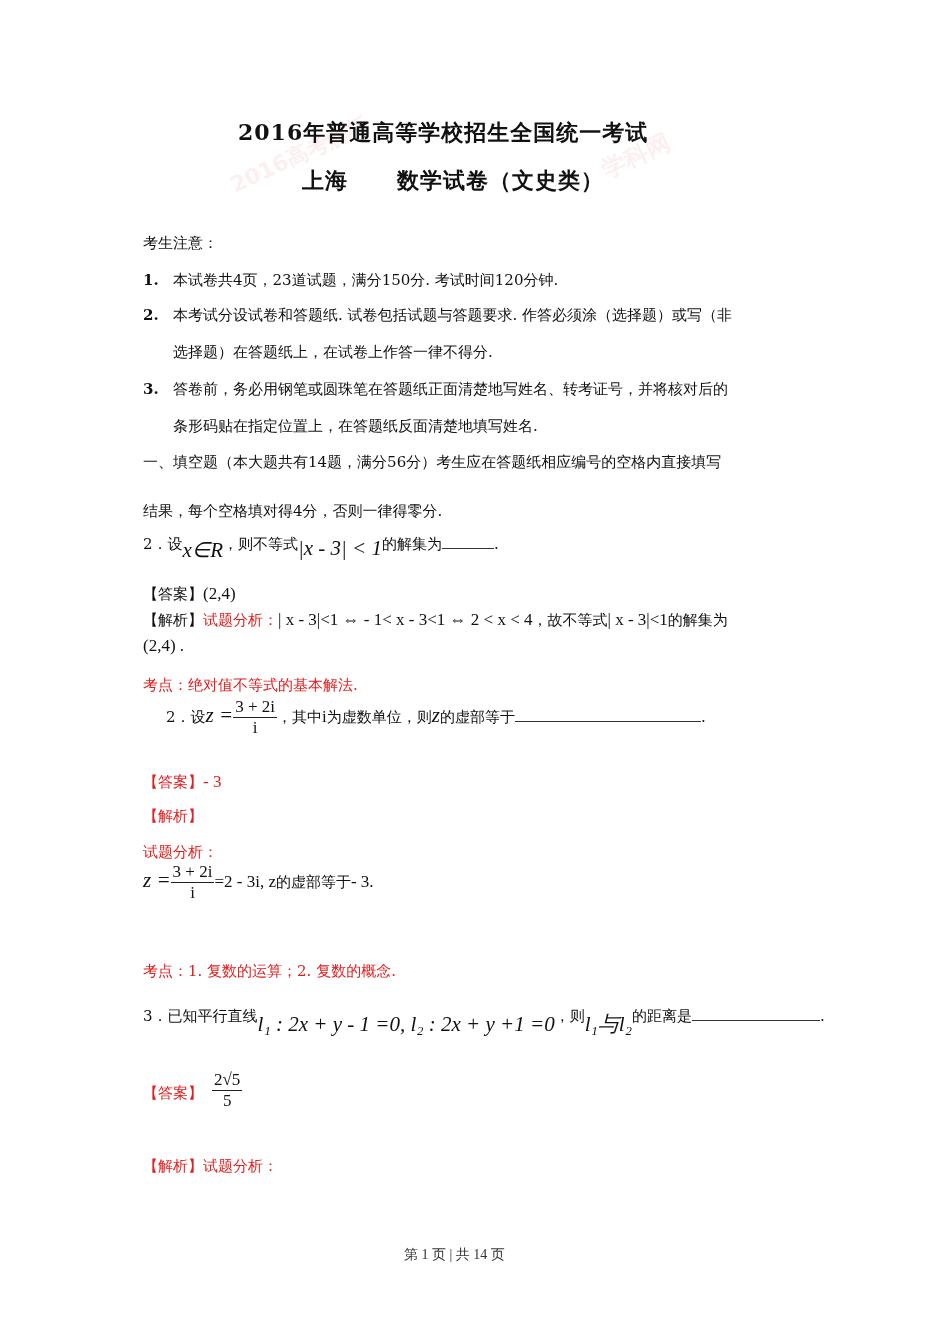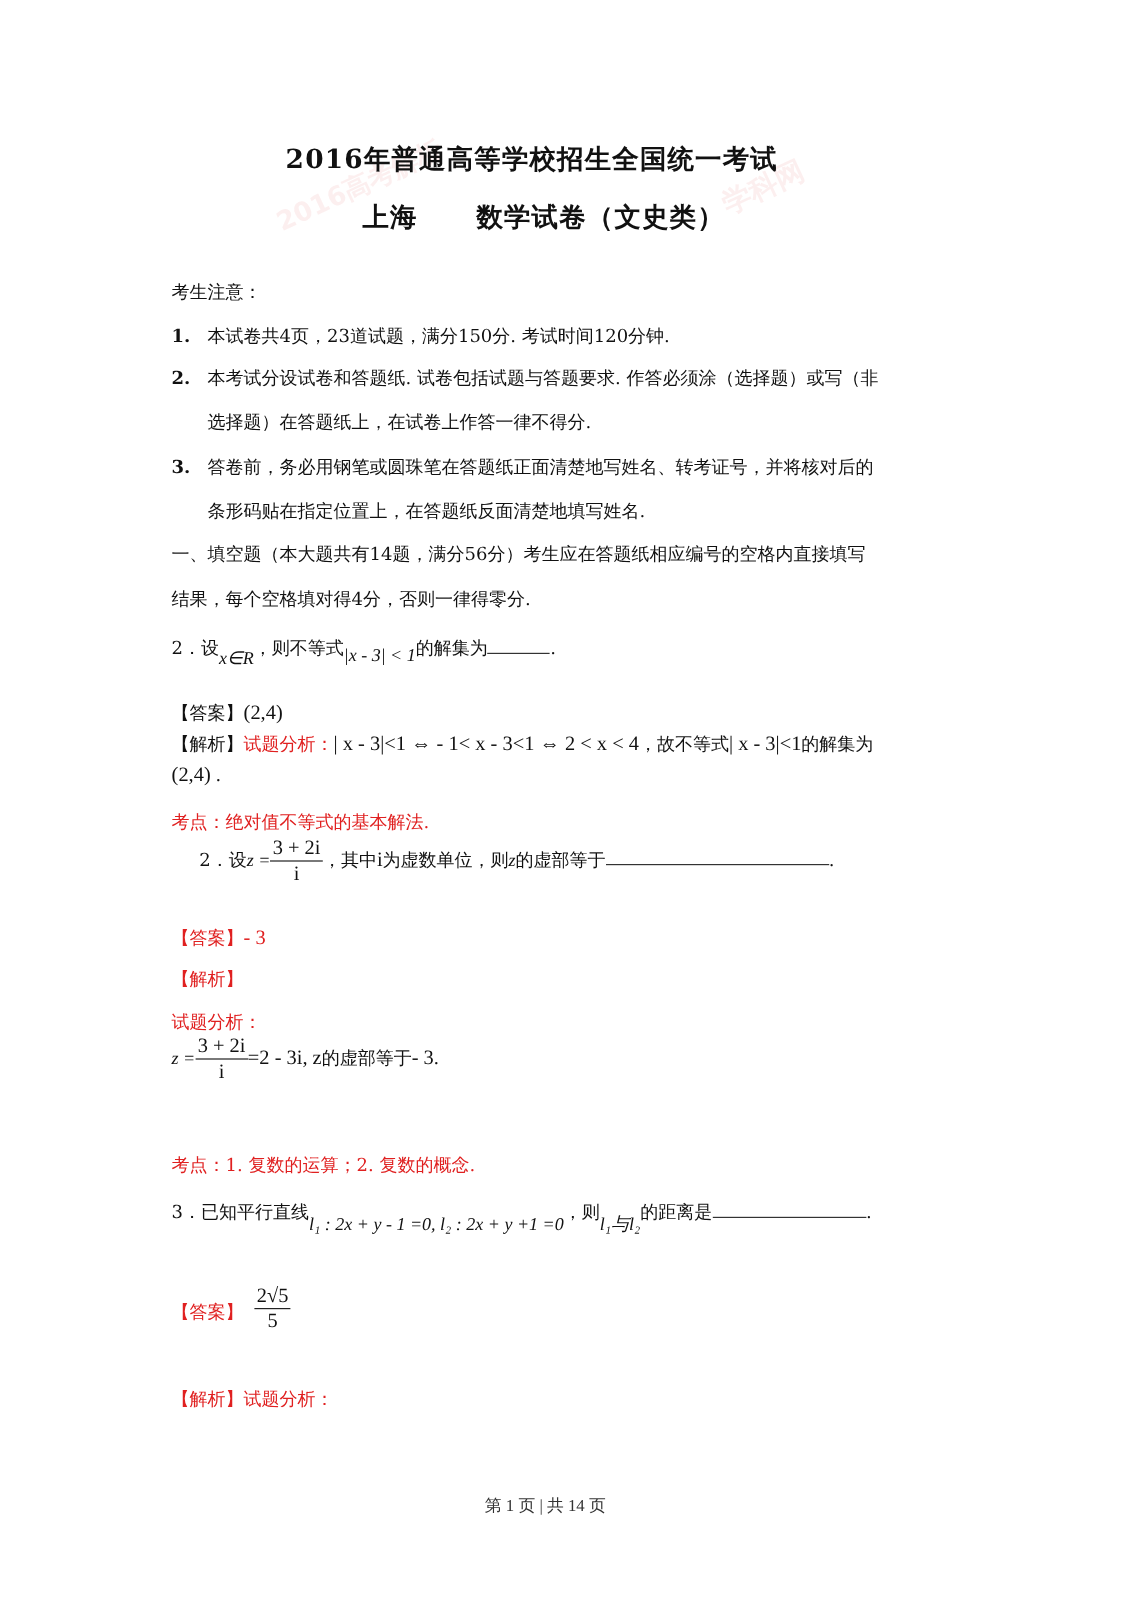--- a/index.html
+++ b/index.html
@@ -3,21 +3,21 @@
 <meta charset="utf-8">
 <style>
   html, body { margin:0; padding:0; background:#ffffff; }
   body { width:950px; height:1344px; position:relative; overflow:hidden;
          font-family:"DejaVu Serif", serif; color:#111; }
   .abs { position:absolute; white-space:nowrap; }
   .title { font-size:22px; font-weight:bold; letter-spacing:1px; }
   .body { font-size:15px; }
   .red { color:#e02020;margin-top:12px; }
   .math { font-family:"Liberation Serif", serif; font-size:17px; }
-  .mathi { font-family:"Liberation Serif", serif; font-style:italic; font-size:15px; }
+  .mathi { font-family:"Liberation Serif", serif; font-style:italic; font-size:21px; }
   .frac { display:inline-block; vertical-align:middle; text-align:center; font-family:"Liberation Serif", serif; font-size:17px; }
   .frac .num { display:block; border-bottom:1px solid #222; padding:0 2px; line-height:20px; }
   .frac .den { display:block; line-height:20px; }
   .blank { display:inline-block; border-bottom:1px solid #333; height:14px; vertical-align:baseline; }
   .wm { position:absolute; color:rgba(230,120,120,0.12); font-family:"DejaVu Sans", sans-serif; font-weight:bold; transform:rotate(-25deg); }
   .footer { font-size:14px; color:#333; font-family:"Liberation Serif", serif; }
   .bold { font-weight:bold; }
 </style>
 </head>
 <body>
@@ -36,21 +36,21 @@
 
 <div class="abs body bold" style="left:143px;top:306px;">2.</div>
 <div class="abs body" style="left:173px;top:306px;">本考试分设试卷和答题纸. 试卷包括试题与答题要求. 作答必须涂（选择题）或写（非</div>
 <div class="abs body" style="left:173px;top:343px;">选择题）在答题纸上，在试卷上作答一律不得分.</div>
 
 <div class="abs body bold" style="left:143px;top:380px;">3.</div>
 <div class="abs body" style="left:173px;top:380px;">答卷前，务必用钢笔或圆珠笔在答题纸正面清楚地写姓名、转考证号，并将核对后的</div>
 <div class="abs body" style="left:173px;top:417px;">条形码贴在指定位置上，在答题纸反面清楚地填写姓名.</div>
 
 <div class="abs body" style="left:143px;top:453px;">一、填空题（本大题共有14题，满分56分）考生应在答题纸相应编号的空格内直接填写</div>
-<div class="abs body" style="left:143px;top:490px;">结果，每个空格填对得4分，否则一律得零分.</div>
+<div class="abs body" style="left:143px;top:502px;">结果，每个空格填对得4分，否则一律得零分.</div>
 
 <div class="abs body" style="left:143px;top:530px;">
   <span>2．设</span><span class="mathi" style="position:relative;top:8px;">x∈R</span><span>，则不等式</span><span class="mathi" style="position:relative;top:6px;">|x - 3| &lt; 1</span><span>的解集为</span><span class="blank" style="width:52px;"></span><span>.</span>
 </div>
 <div class="abs body" style="left:143px;top:584px;">
   <span>【答案】</span><span class="math">(2,4)</span>
 </div>
 <div class="abs body" style="left:143px;top:610px;">
   <span>【解析】</span><span class="red">试题分析：</span><span class="math">| x - 3|&lt;1 ⇔ - 1&lt; x - 3&lt;1 ⇔ 2 &lt; x &lt; 4</span><span>，故不等式</span><span class="math">| x - 3|&lt;1</span><span>的解集为</span>
 </div>

